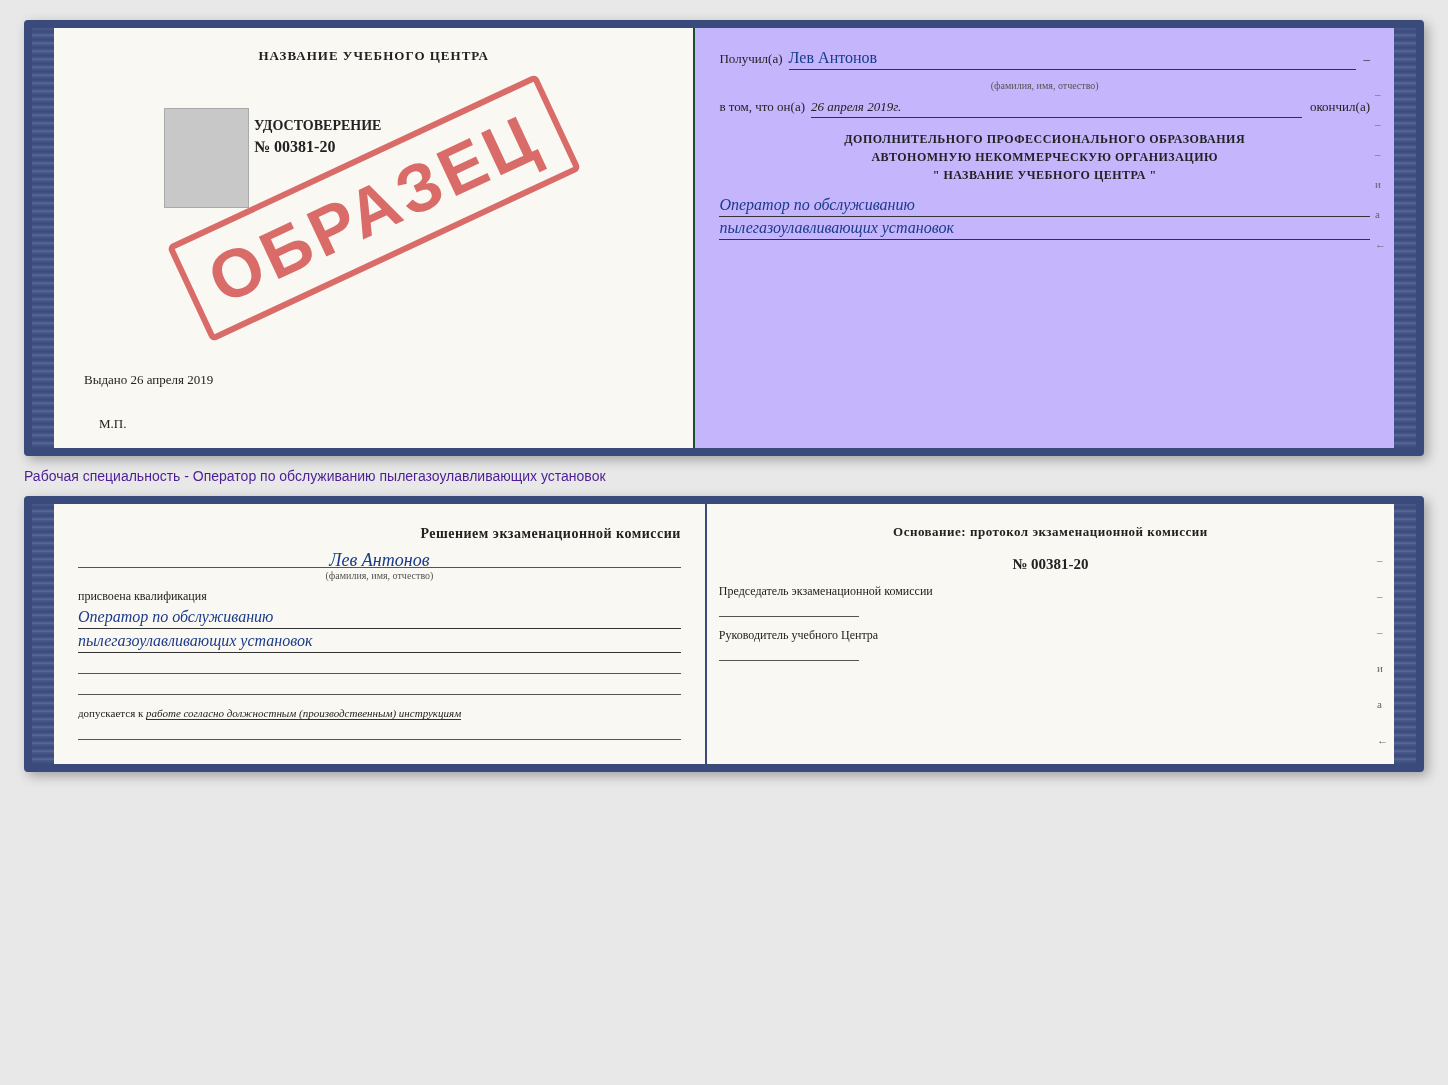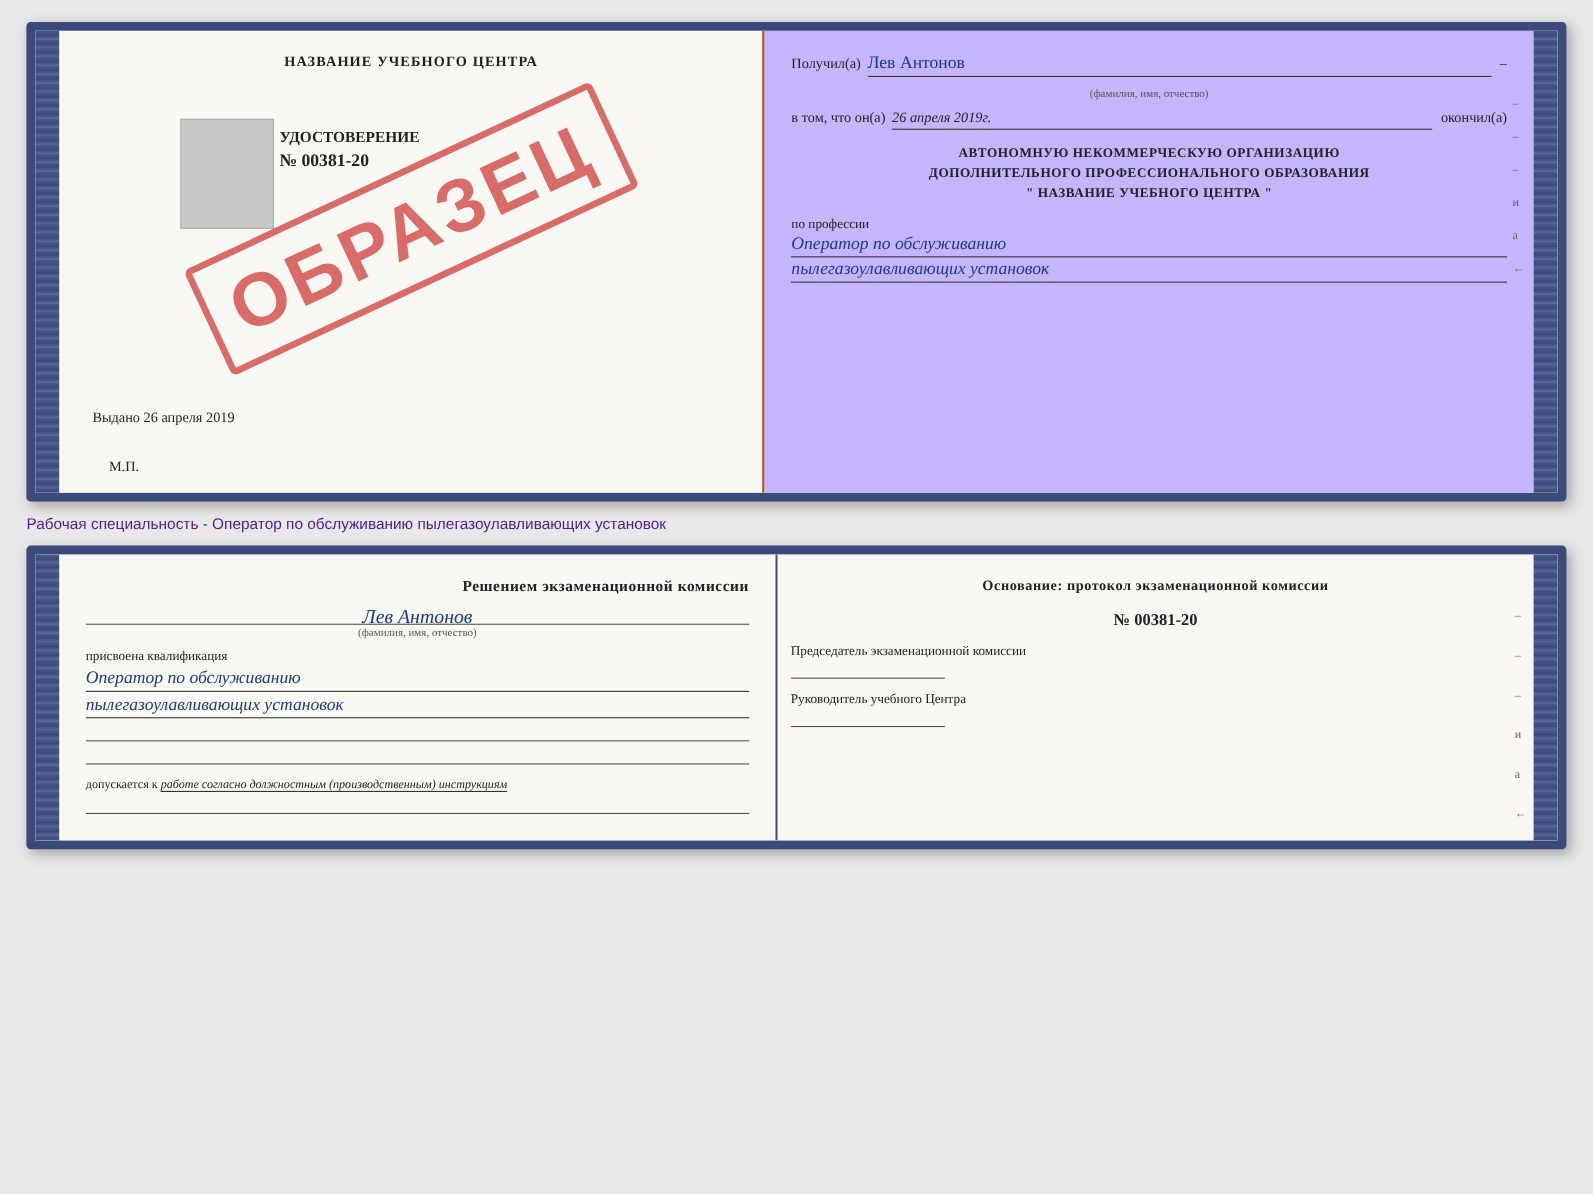--- a/index.html
+++ b/index.html
@@ -42,21 +42,21 @@
         #4a5a8a,
         #3a4a7a 4px,
         #5a6a9a 8px
       );
       flex-shrink: 0;
     }
 
     .left-page {
       flex: 1;
       padding: 20px 24px;
-      border-right: 2px solid #c2410c;
+      border-right: 2px solid #14532d;
       position: relative;
       background: #faf8f2;
       min-height: 420px;
     }
 
     .right-page {
       flex: 1.1;
       padding: 20px 24px;
       background: #c4b5fd;
       min-height: 420px;
@@ -412,26 +412,25 @@
 
       <div class="right-page-line">
         <span class="right-page-label">в том, что он(а)</span>
         <span class="underline-field">
           <span style="font-style:italic; font-size:13px;">26 апреля 2019г.</span>
         </span>
         <span style="margin-left:8px; font-size:13px;">окончил(а)</span>
       </div>
 
       <div class="org-block">
+        <div>ДОПОЛНИТЕЛЬНОГО ПРОФЕССИОНАЛЬНОГО ОБРАЗОВАНИЯ</div>
         <div>АВТОНОМНУЮ НЕКОММЕРЧЕСКУЮ ОРГАНИЗАЦИЮ</div>
-        <div>ДОПОЛНИТЕЛЬНОГО ПРОФЕССИОНАЛЬНОГО ОБРАЗОВАНИЯ</div>
         <div>"  НАЗВАНИЕ УЧЕБНОГО ЦЕНТРА  "</div>
       </div>
 
-      <div class="profession-label">по профессии</div>
       <span class="profession-handwritten">Оператор по обслуживанию</span>
       <span class="profession-handwritten">пылегазоулавливающих установок</span>
 
       <div class="right-side-marks">
         <span>–</span>
         <span>–</span>
         <span>–</span>
         <span>и</span>
         <span>а</span>
         <span>←</span>

